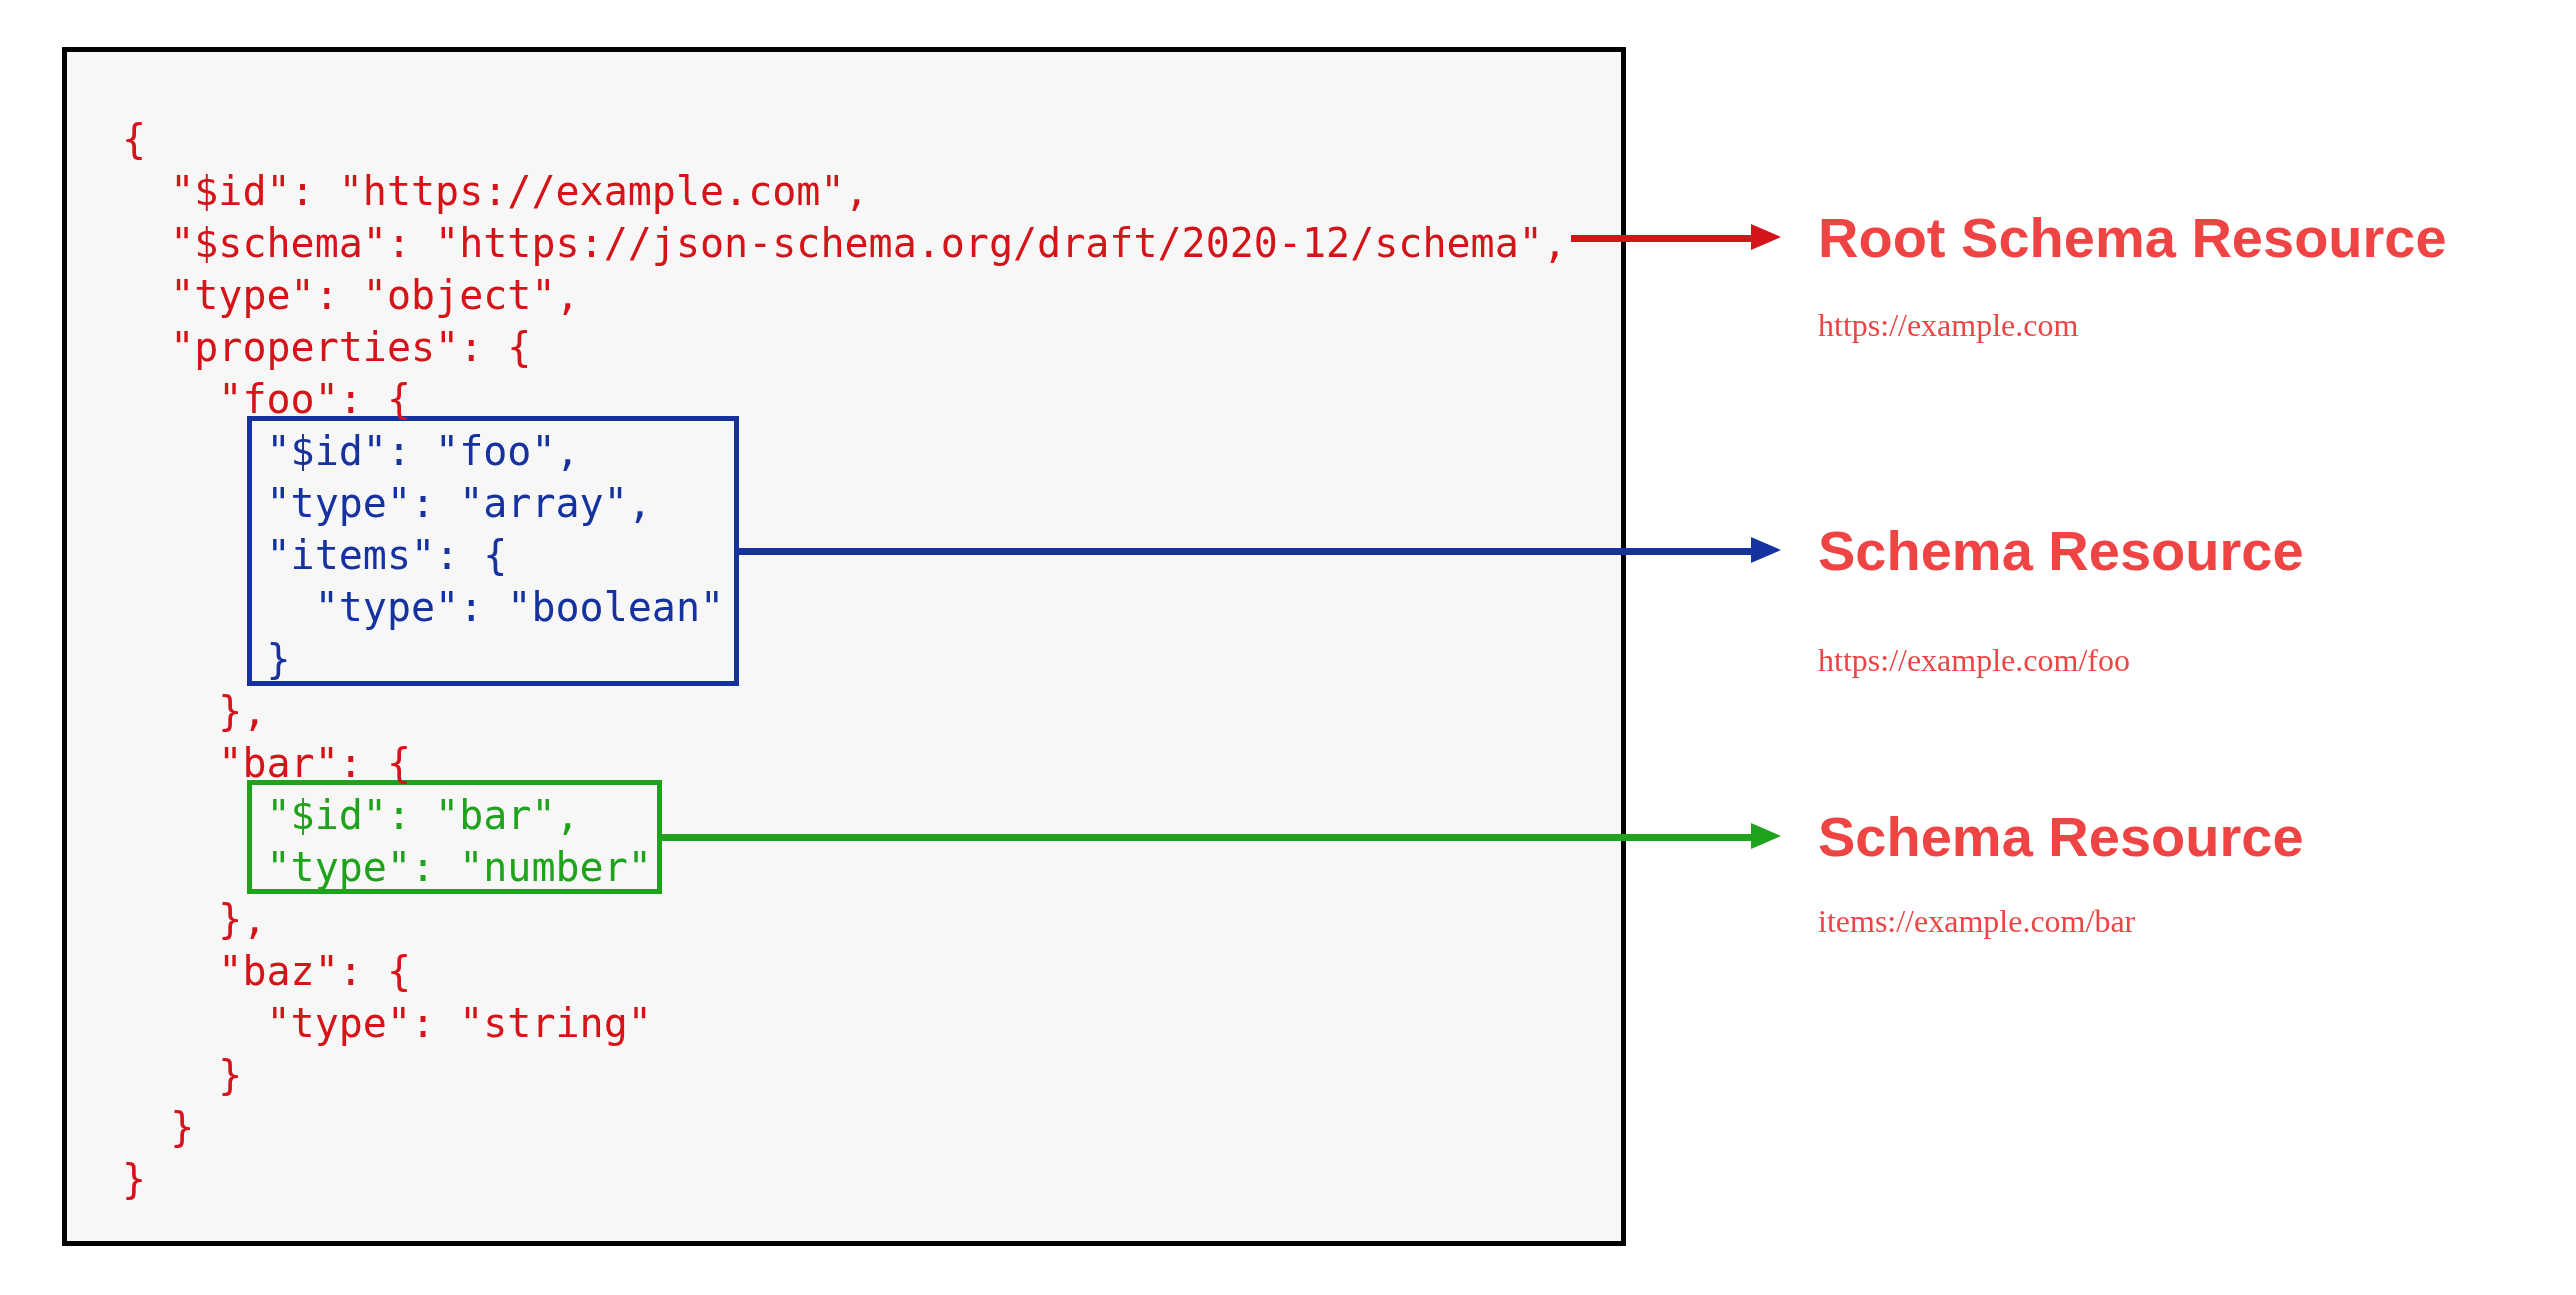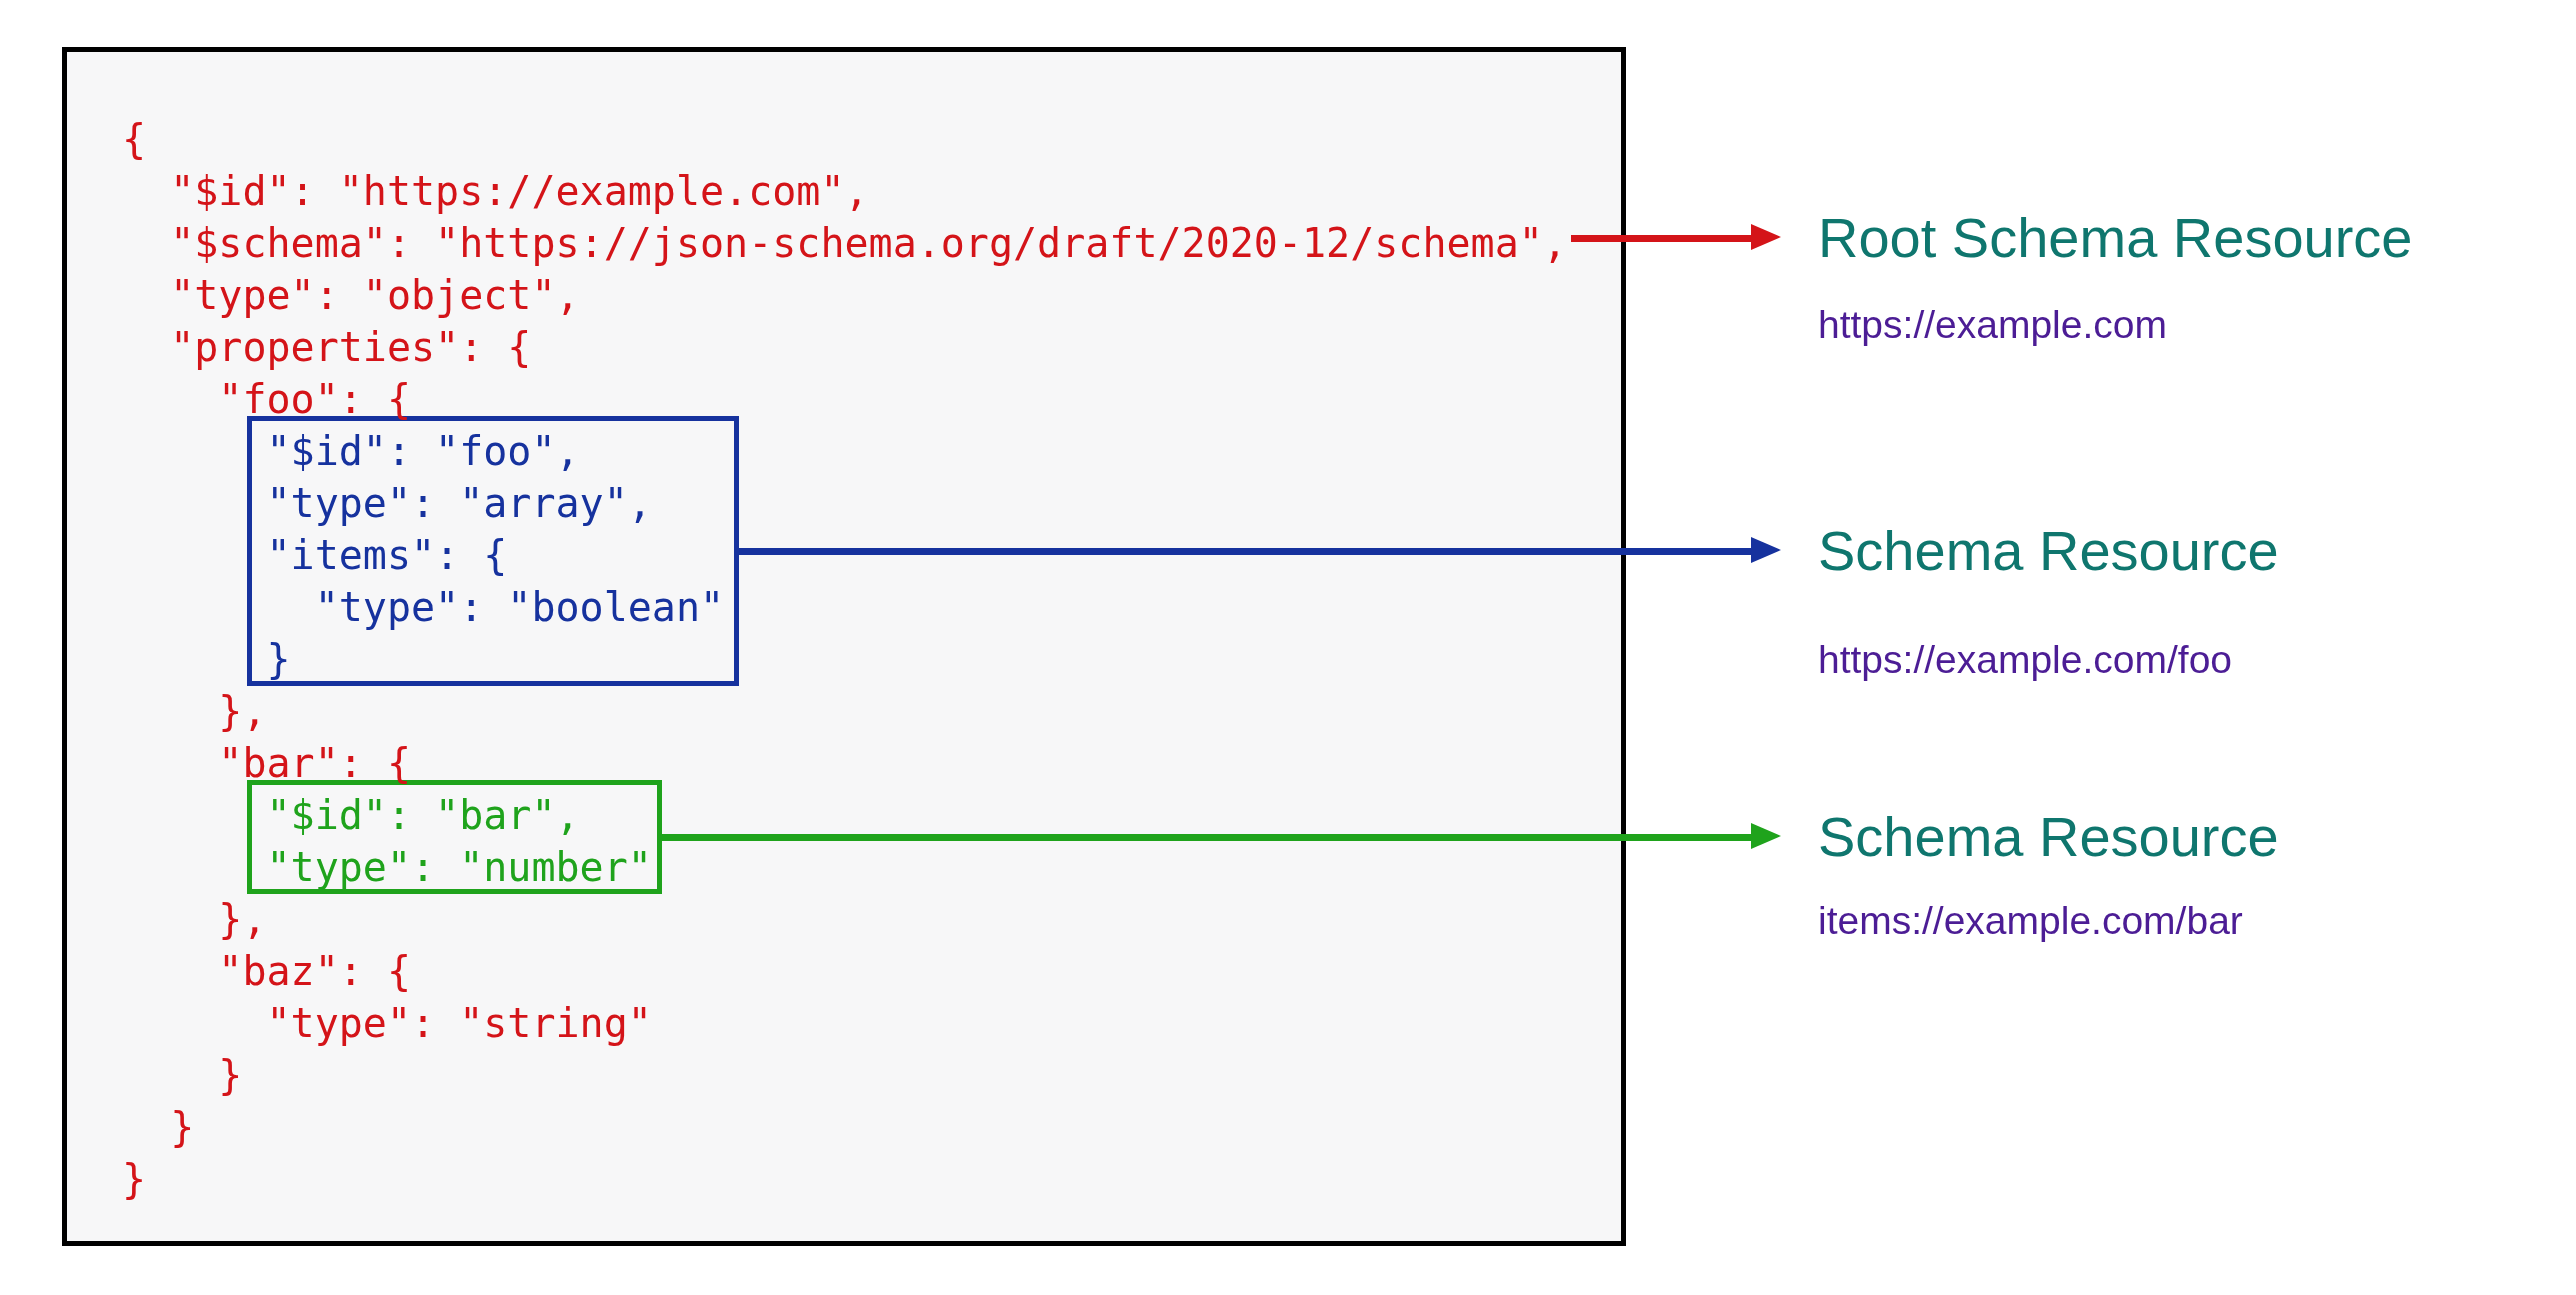--- a/index.html
+++ b/index.html
@@ -60,33 +60,33 @@
   .red-head   { left: 1751px; top: 224px;  border-left: 30px solid var(--red, #d41419); }
   .blue-line  { left: 739px; top: 548px;  width: 1012px; background: var(--blue, #16329e); }
   .blue-head  { left: 1751px; top: 537px;  border-left: 30px solid var(--blue, #16329e); }
   .green-line { left: 662px;  top: 834px; width: 1089px; background: var(--green, #1fa31c); }
   .green-head { left: 1751px; top: 823px; border-left: 30px solid var(--green, #1fa31c); }
 
   .annotation-title {
     position: absolute;
     left: 1818px;
     font-family: "Liberation Sans", sans-serif;
-    font-weight: normal;
+    font-weight: bold;
     font-size: 56px;
     line-height: 66px;
-    color: #0f766e;
+    color: #ef4444;
     white-space: nowrap;
   }
   .annotation-url {
     position: absolute;
     left: 1818px;
-    font-family: Liberation Sans, sans-serif;
-    font-size: 39px;
+    font-family: Liberation Serif, serif;
+    font-size: 32px;
     line-height: 52px;
-    color: #4c1d95;
+    color: #ef4444;
     white-space: nowrap;
   }
   .t1 { top: 205px; }
   .u1 { top: 299px; }
   .t2 { top: 518px; }
   .u2 { top: 634px; }
   .t3 { top: 804px; }
   .u3 { top: 895px; }
 </style>
 </head>

